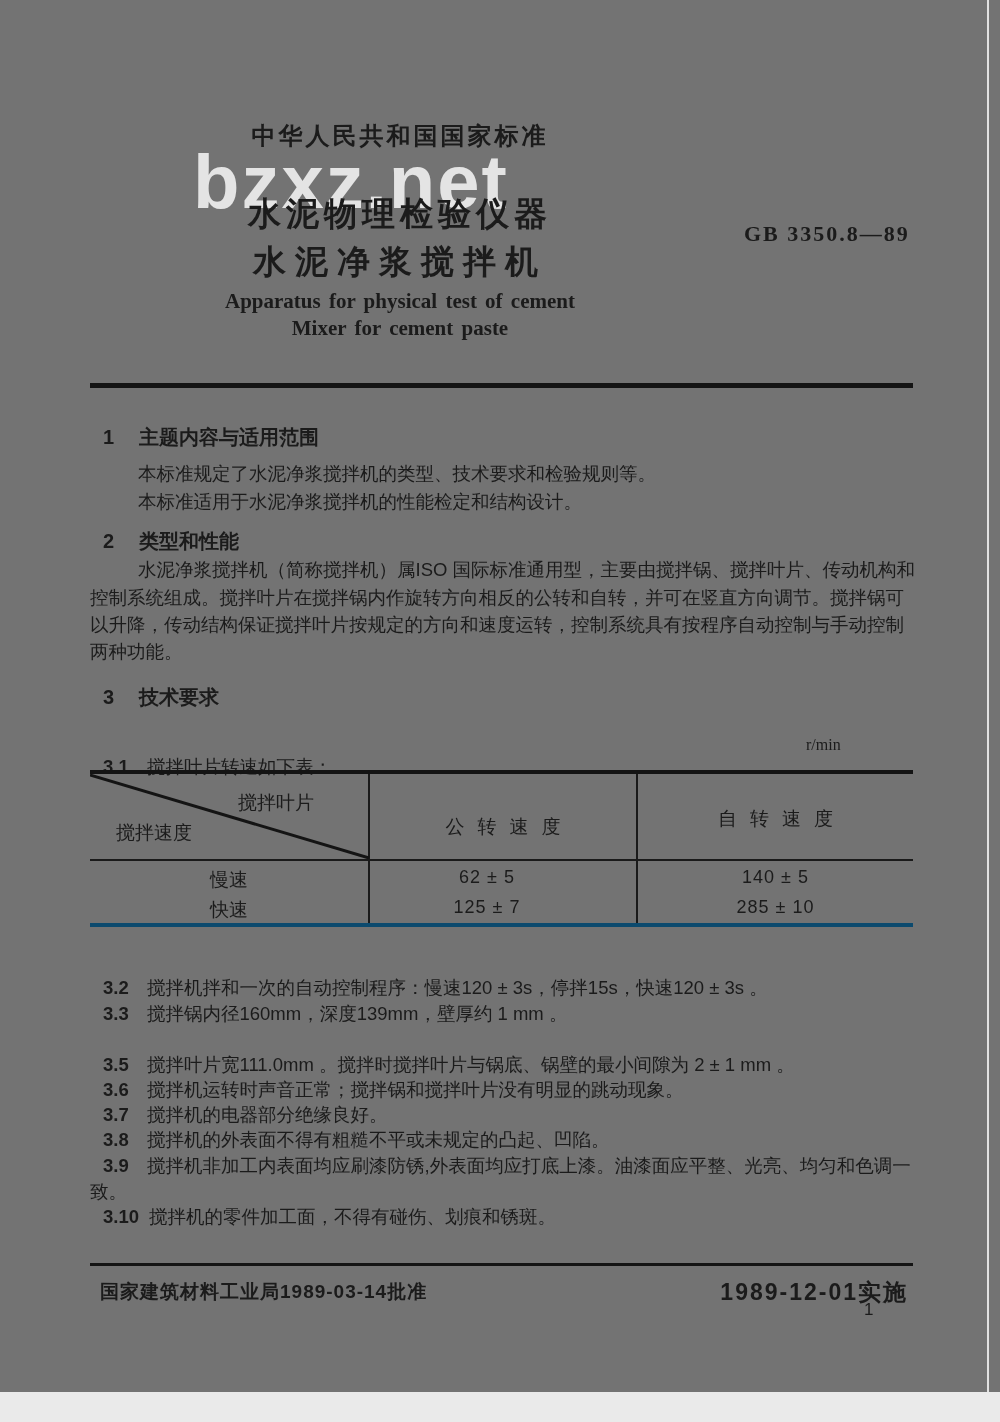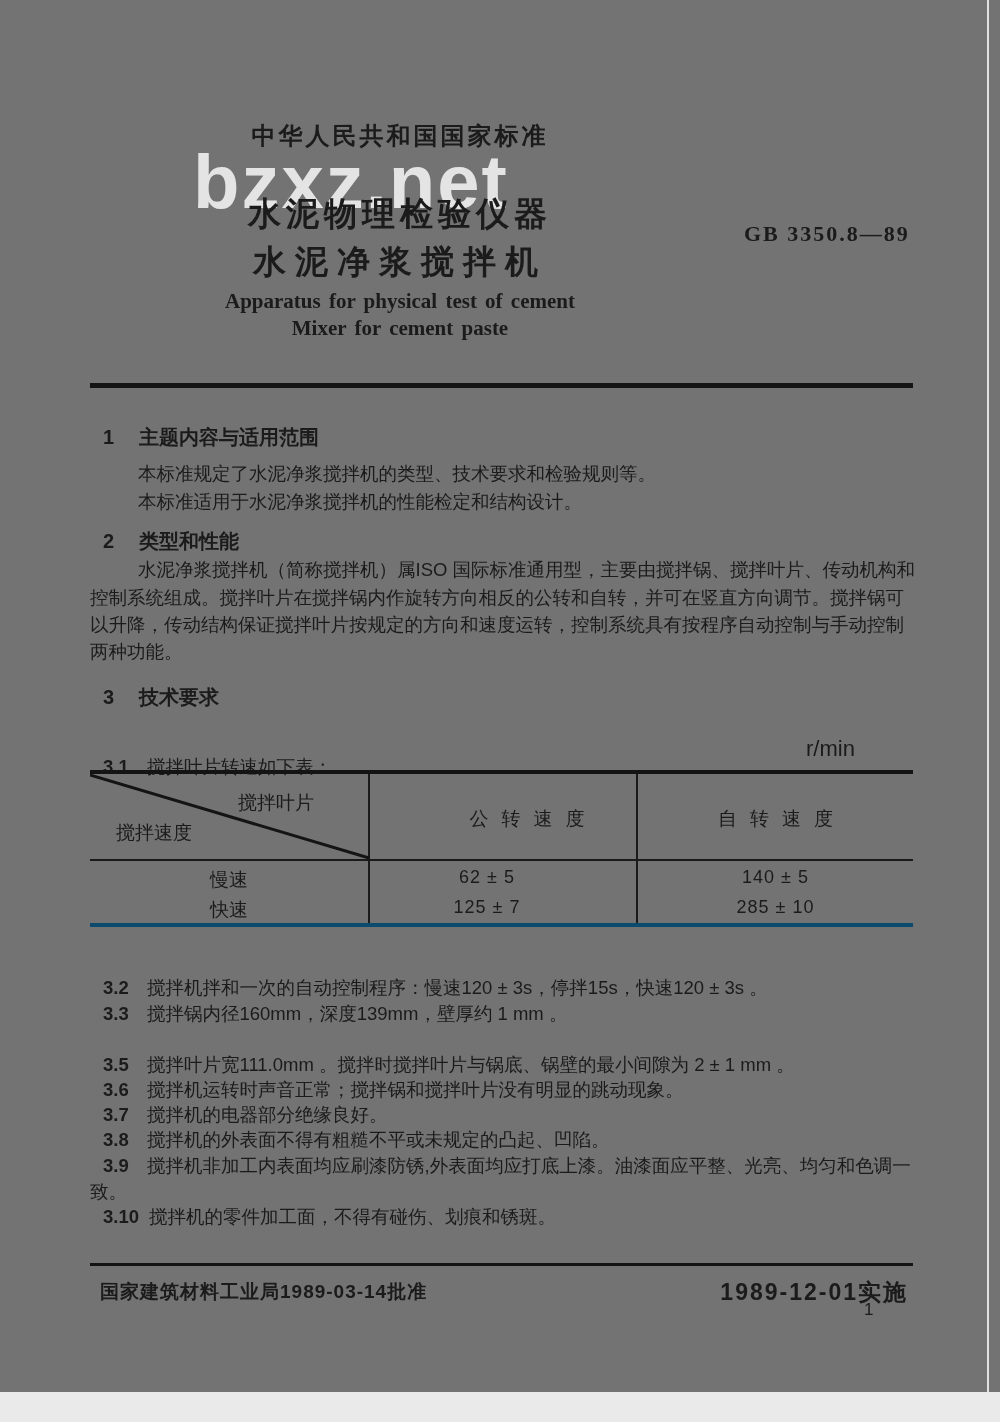--- a/index.html
+++ b/index.html
@@ -43,38 +43,38 @@
   .indent { left: 138px; }
   .flush { left: 90px; }
 
   
   .item { left: 103px; font-size: 18.5px; margin-top: 33px; }
   .item .num { font-weight: bold; display: inline-block; min-width: 34px; margin-right: 10px; }
 
   
   .unit-label {
     left: 806px; top: 736px;
-    font-family: Liberation Sans, sans-serif; font-size: 22px;
+    font-family: Liberation Serif, serif; font-size: 16px;
   }
   .speed-table {
     position: absolute; left: 90px; top: 770px;
     width: 823px; height: 157px;
     border-top: 4px solid #141414;
     border-bottom: 4px solid #0c4a6e;
   }
   .t-hdiv { position: absolute; left: 0; top: 85px; width: 100%; height: 2px; background: #1a1a1a; }
   .t-vdiv { position: absolute; top: 0; bottom: 0; width: 2px; background: #1a1a1a; }
   .t-v1 { left: 278px; }
   .t-v2 { left: 546px; }
   .t-diag { position: absolute; left: 0; top: 0; }
   .t-cell { position: absolute; white-space: nowrap; font-size: 19px; }
   .corner-blade { left: 148px; top: 16px; }
   .corner-speed { left: 26px; top: 46px; }
   .t-colhead { text-align: center; letter-spacing: 13px; text-indent: 13px; }
-  .t-ch1 { left: 280px; width: 266px; top: 32px; margin-left: 24px; }
+  .t-ch1 { left: 280px; width: 266px; top: 40px; }
   .t-ch2 { left: 548px; width: 275px; top: 32px; }
   .t-rowlabel { width: 278px; text-align: center; }
   .t-val { text-align: center; font-size: 18px; letter-spacing: 1px; }
   .t-val-1 { left: 264px; width: 266px; }
   .t-val-2 { left: 548px; width: 275px; }
   .t-r1 { top: 93px; }
   .t-r2 { top: 123px; }
 
   
   .footer-rule { top: 1263px; height: 3px; }

